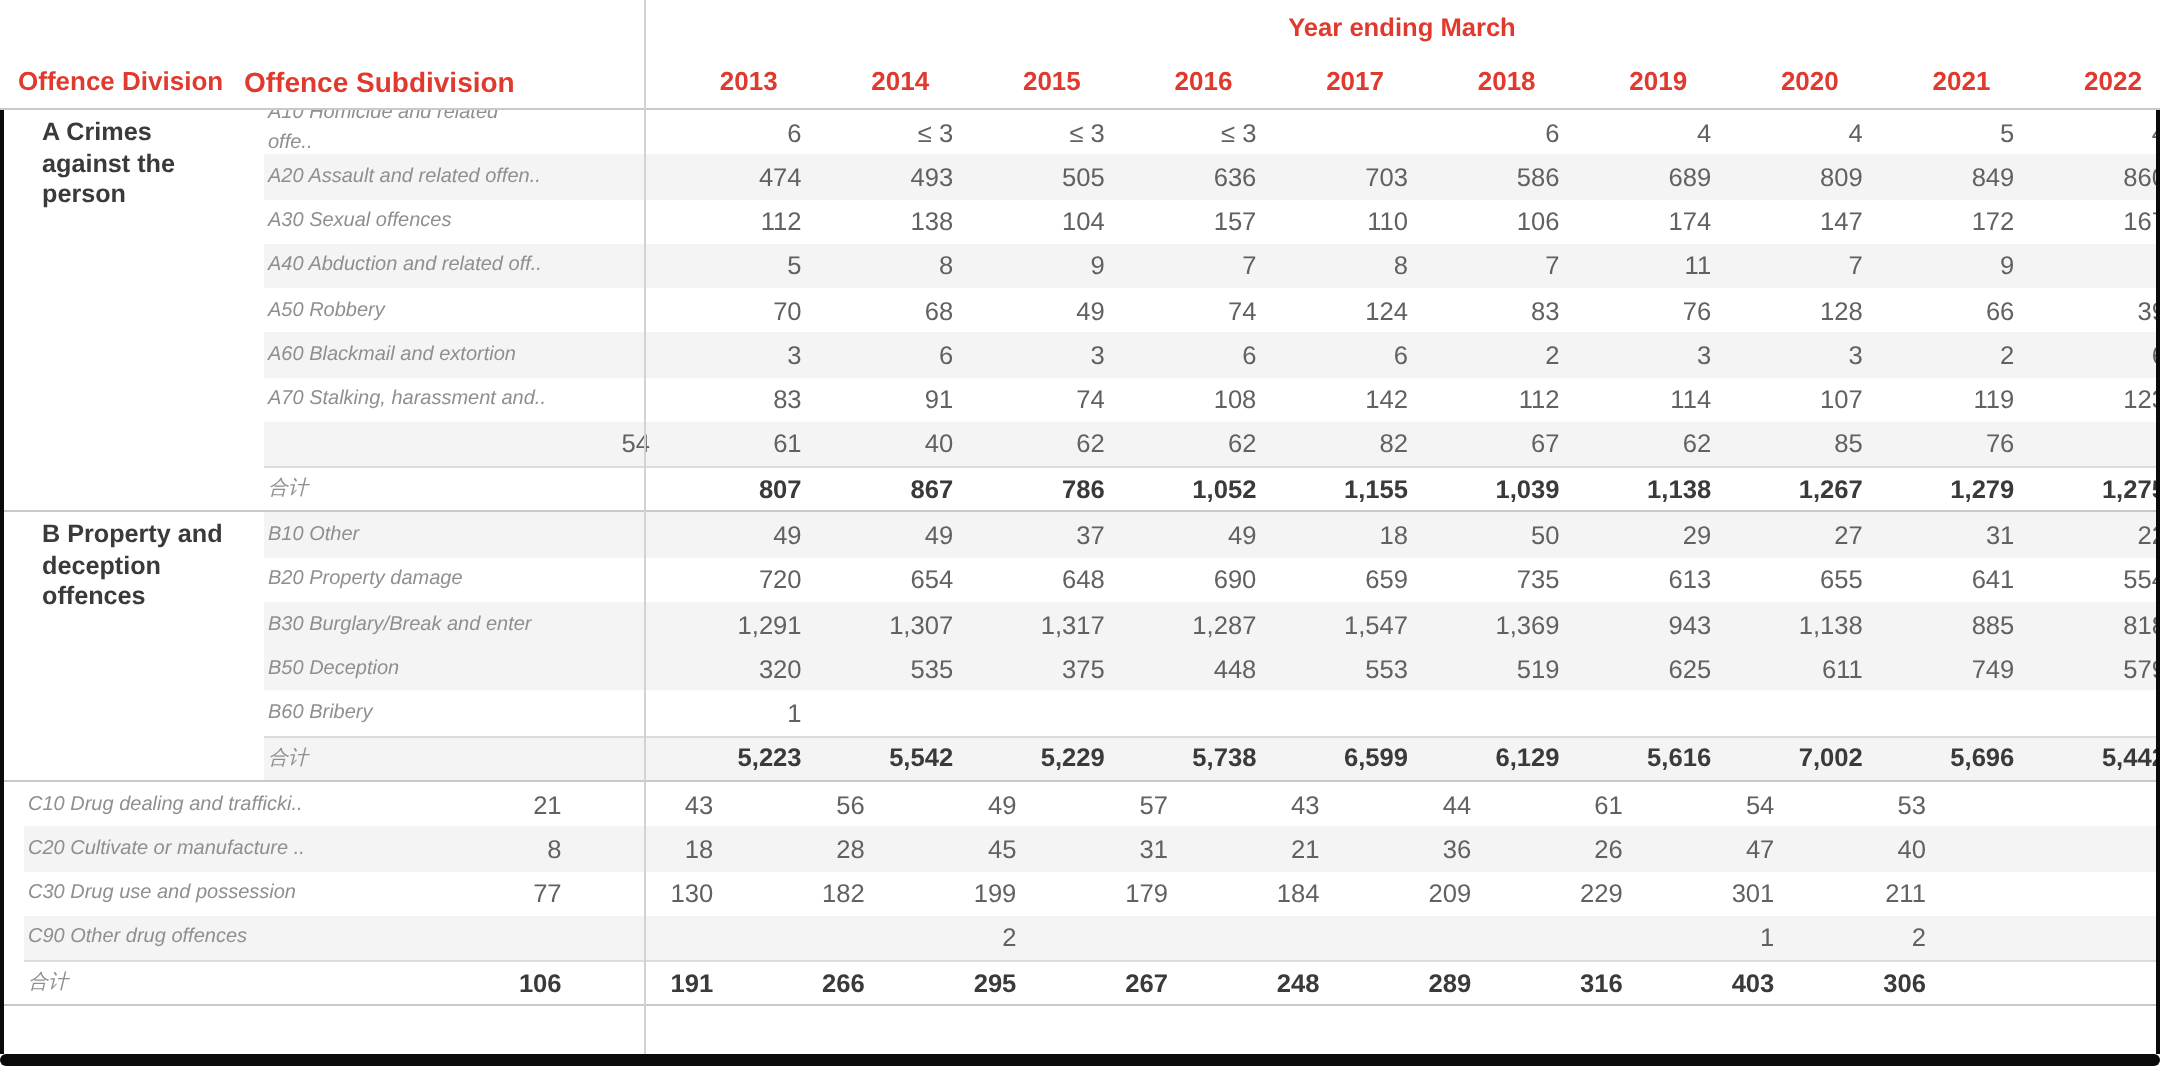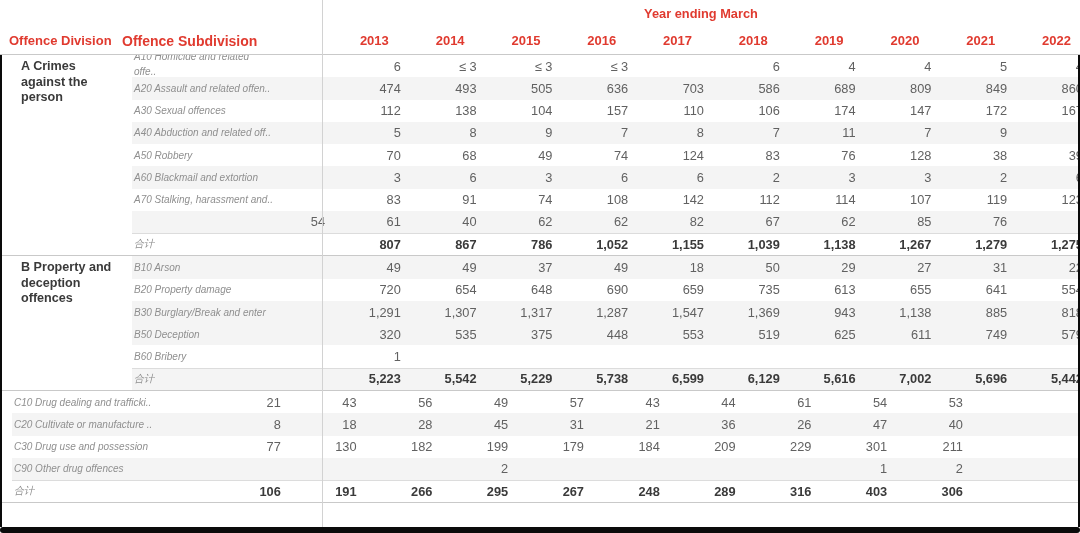--- a/index.html
+++ b/index.html
@@ -145,21 +145,21 @@
           <div class="row">
             <div class="label-cell">A50 Robbery</div>
             <div class="val">70</div>
             <div class="val">68</div>
             <div class="val">49</div>
             <div class="val">74</div>
             <div class="val">124</div>
             <div class="val">83</div>
             <div class="val">76</div>
             <div class="val">128</div>
-            <div class="val">38</div>
+            <div class="val">66</div>
             <div class="val">39</div>
           </div>
           <div class="row band">
             <div class="label-cell">A60 Blackmail and extortion</div>
             <div class="val">3</div>
             <div class="val">6</div>
             <div class="val">3</div>
             <div class="val">6</div>
             <div class="val">6</div>
             <div class="val">2</div>
@@ -209,21 +209,21 @@
         </div>
       </div>
       <div class="section">
         <div class="division-cell">
           <div class="division-label">B Property and
 deception
 offences</div>
         </div>
         <div class="rows">
           <div class="row band">
-            <div class="label-cell">B10 Arson</div>
+            <div class="label-cell">B10 Other</div>
             <div class="val">49</div>
             <div class="val">49</div>
             <div class="val">37</div>
             <div class="val">49</div>
             <div class="val">18</div>
             <div class="val">50</div>
             <div class="val">29</div>
             <div class="val">27</div>
             <div class="val">31</div>
             <div class="val">22</div>

